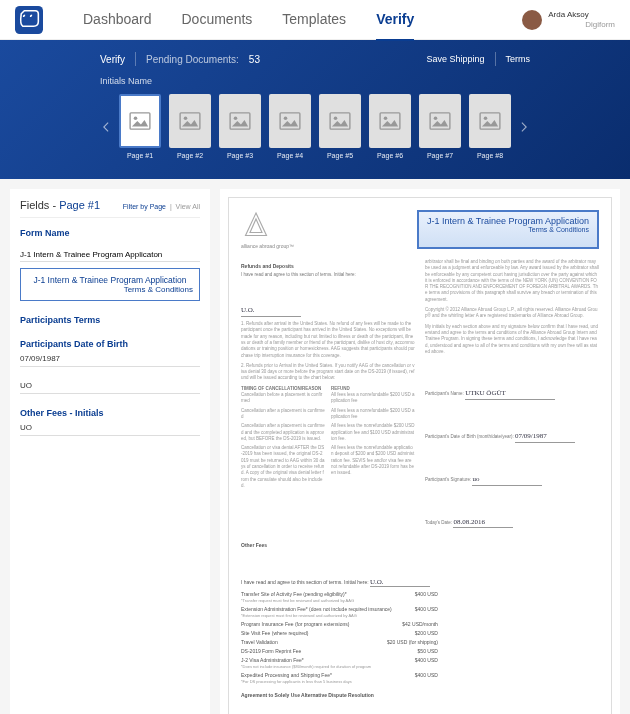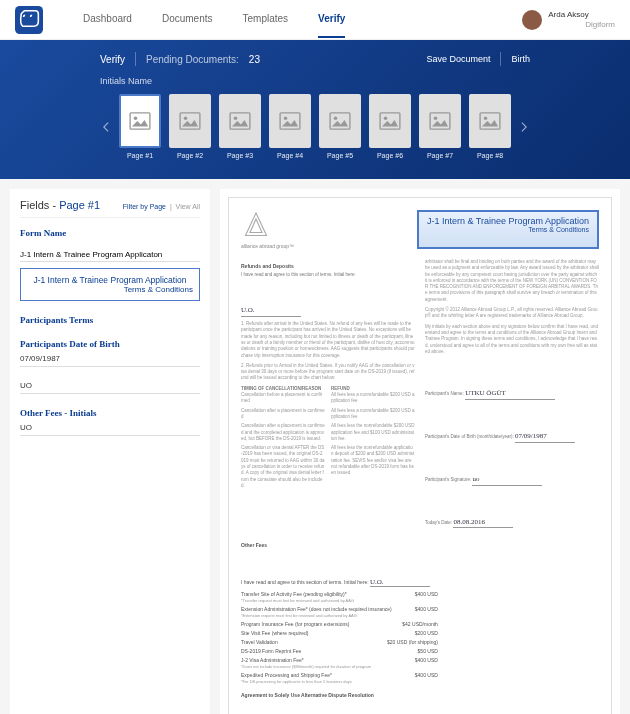--- a/index.html
+++ b/index.html
@@ -2,21 +2,21 @@
 <html><head>
 <meta charset="utf-8">
 <style>
 * { margin: 0; padding: 0; box-sizing: border-box; font-family: Arial, sans-serif; }
 body { background: #f5f5f5; width: 630px; }
 
 
 .topnav { background: #fff; height: 40px; display: flex; align-items: center; padding: 0 15px; border-bottom: 1px solid #eee; }
 .logo { width: 28px; height: 28px; margin-right: 40px; }
 .nav-items { display: flex; gap: 30px; flex: 1; }
-.nav-item { font-size: 10px; color: #666; cursor: pointer; padding: 12px 0; }
+.nav-item { font-size: 14px; color: #666; cursor: pointer; padding: 12px 0; }
 .nav-item.active { color: #0a3d91; border-bottom: 2px solid #0a3d91; font-weight: 600; }
 .user { display: flex; align-items: center; gap: 6px; }
 .avatar { width: 20px; height: 20px; border-radius: 50%; background: #8a5a44; }
 .user-info { font-size: 8px; line-height: 1.2; }
 .user-name { color: #333; }
 .user-org { color: #999; margin-left: 37px; }
 
 
 .blue-header { background: linear-gradient(135deg, #1a4a9e 0%, #0a2d6e 100%); padding: 12px 100px 20px; color: #fff; }
 .verify-row { display: flex; align-items: center; justify-content: space-between; margin-bottom: 10px; }
@@ -40,21 +40,21 @@
 
 
 .content { display: flex; padding: 10px; gap: 10px; }
 .left-panel { width: 200px; background: #fff; padding: 10px; }
 .fields-header { display: flex; align-items: baseline; justify-content: space-between; margin-bottom: 10px; border-bottom: 1px solid #eee; padding-bottom: 6px; }
 .fields-title { font-size: 11px; color: #333; }
 .fields-page { color: #0a3d91; }
 .fields-links { font-size: 7px; color: #999; }
 .fields-links a { color: #0a3d91; cursor: pointer; }
 .field-group { margin-bottom: 14px; }
-.field-label { font-size: 9px; color: #0a3d91; font-weight: 600; margin-bottom: 5px; font-family: Liberation Serif, serif; }
+.field-label { font-size: 9px; color: #0a3d91; font-weight: 600; margin-bottom: 5px; }
 .field-value { font-size: 8px; color: #333; border-bottom: 1px solid #ddd; padding-bottom: 3px; }
 .field-input { width: 100%; font-size: 8px; border: none; border-bottom: 1px solid #ddd; padding: 2px 0; outline: none; }
 .highlighted-box { border: 1px solid #4a7ac8; padding: 6px; margin-top: 6px; }
 .highlighted-box .line1 { font-size: 8.5px; color: #0a3d91; text-align: center; }
 .highlighted-box .line2 { font-size: 8px; color: #0a3d91; text-align: right; }
 
 .right-panel { flex: 1; background: #fff; padding: 8px; }
 .doc-page { background: #fff; border: 1px solid #ddd; padding: 12px; font-size: 5px; color: #555; position: relative; min-height: 500px; }
 .doc-header { display: flex; justify-content: space-between; margin-bottom: 10px; }
 .doc-logo-area { text-align: left; }
@@ -94,26 +94,26 @@
     </div>
   </div>
 </div>
 
 <div class="blue-header">
   <div class="verify-row">
     <div class="verify-left">
       <span class="verify-title">Verify</span>
       <div class="divider"></div>
       <span class="pending">Pending Documents:</span>
-      <span class="pending-count">23</span>
+      <span class="pending-count">53</span>
     </div>
     <div class="verify-right">
-      <span class="save-btn">Save Document</span>
+      <span class="save-btn">Save Shipping</span>
       <div class="divider"></div>
-      <span class="cancel-btn">Birth</span>
+      <span class="cancel-btn">Terms</span>
     </div>
   </div>
   <div class="doc-name-label">Initials Name</div>
   <div class="thumbs-row">
     <div class="chevron"><svg viewBox="0 0 24 24">
           <path d="M15 4 L7 12 L15 20" stroke="#fff" fill="none" stroke-width="2"></path>
         </svg></div>
     <div class="thumbs" id="thumbs">
         <div class="thumb-col">
           <div class="thumb active">

